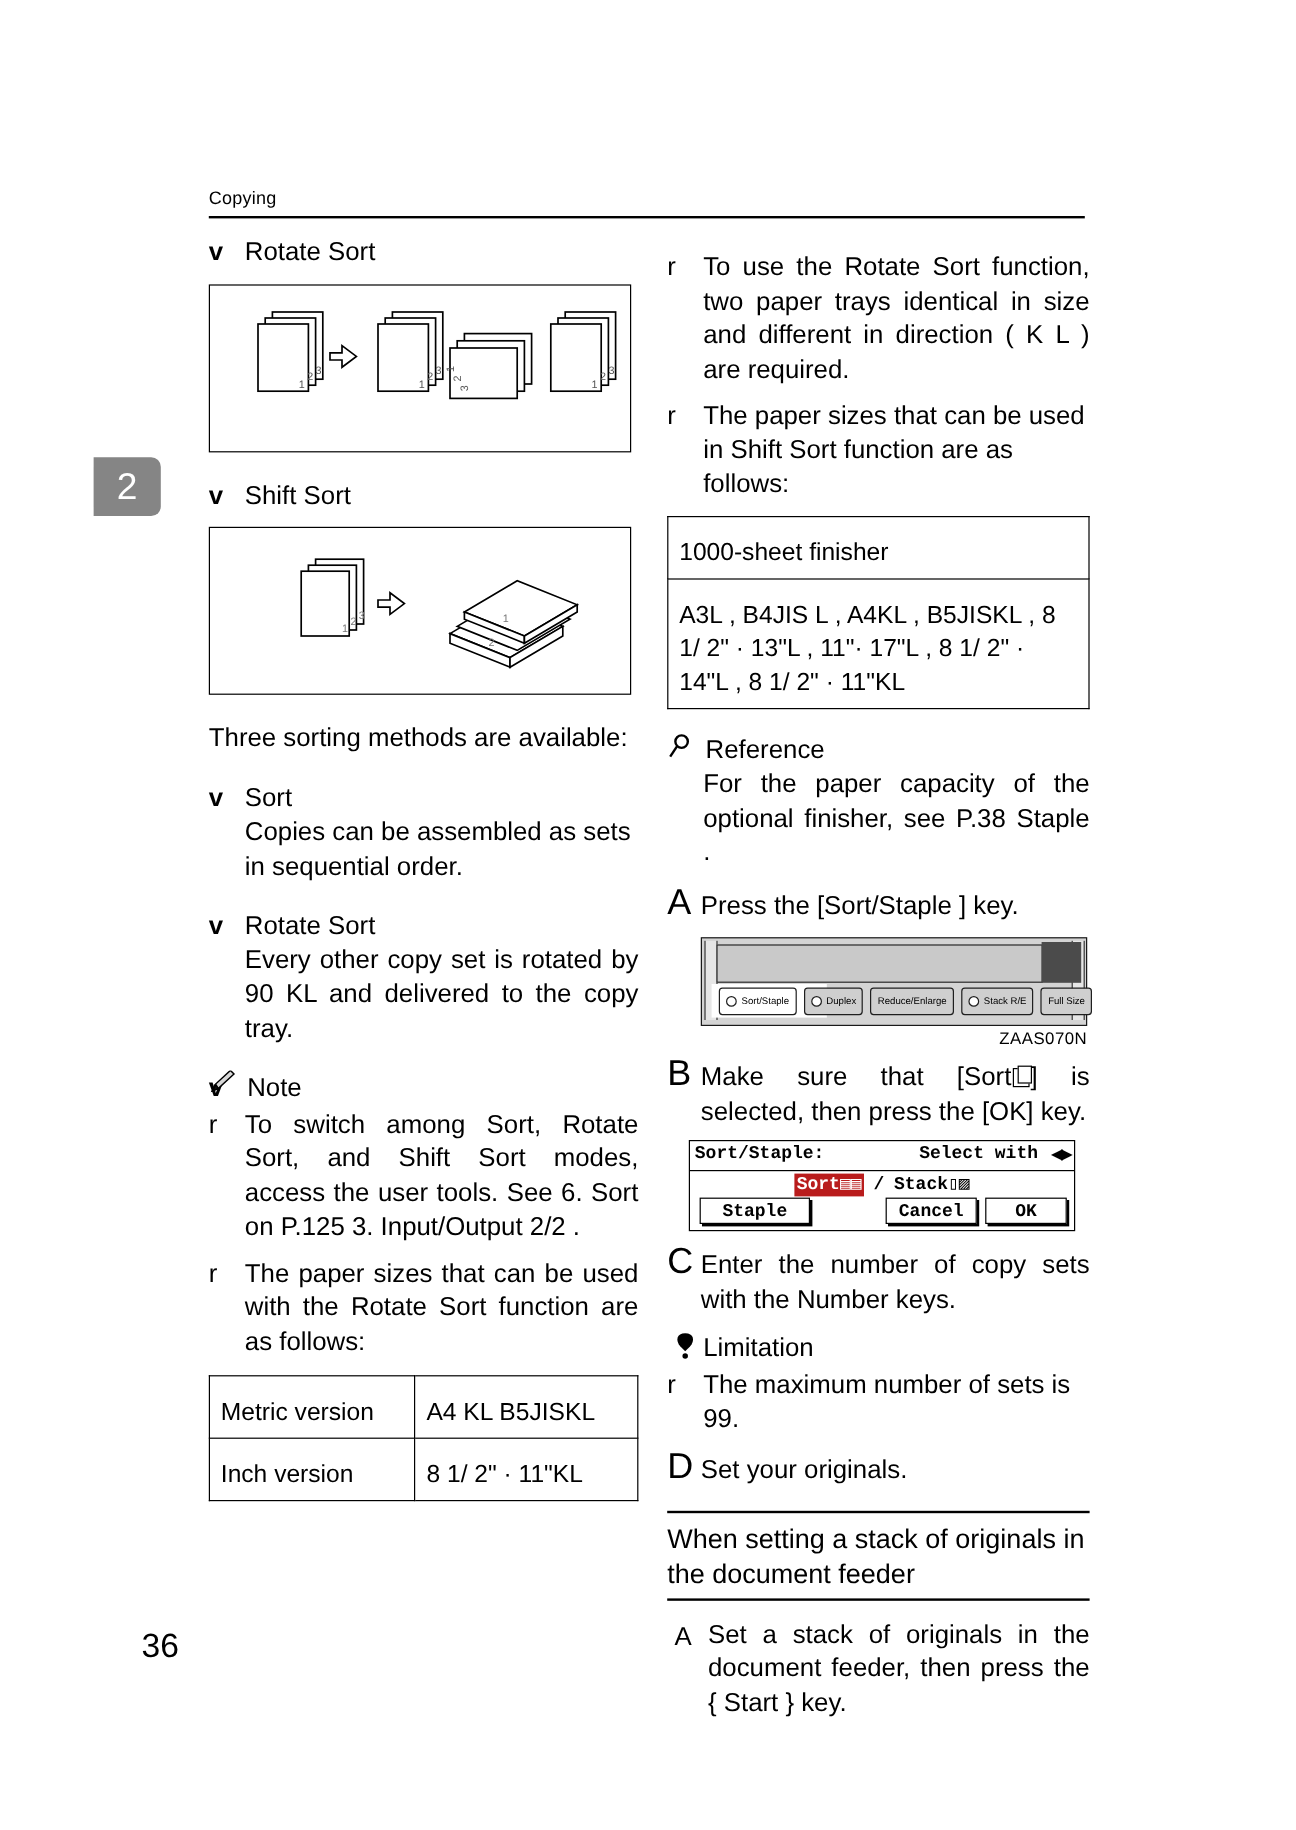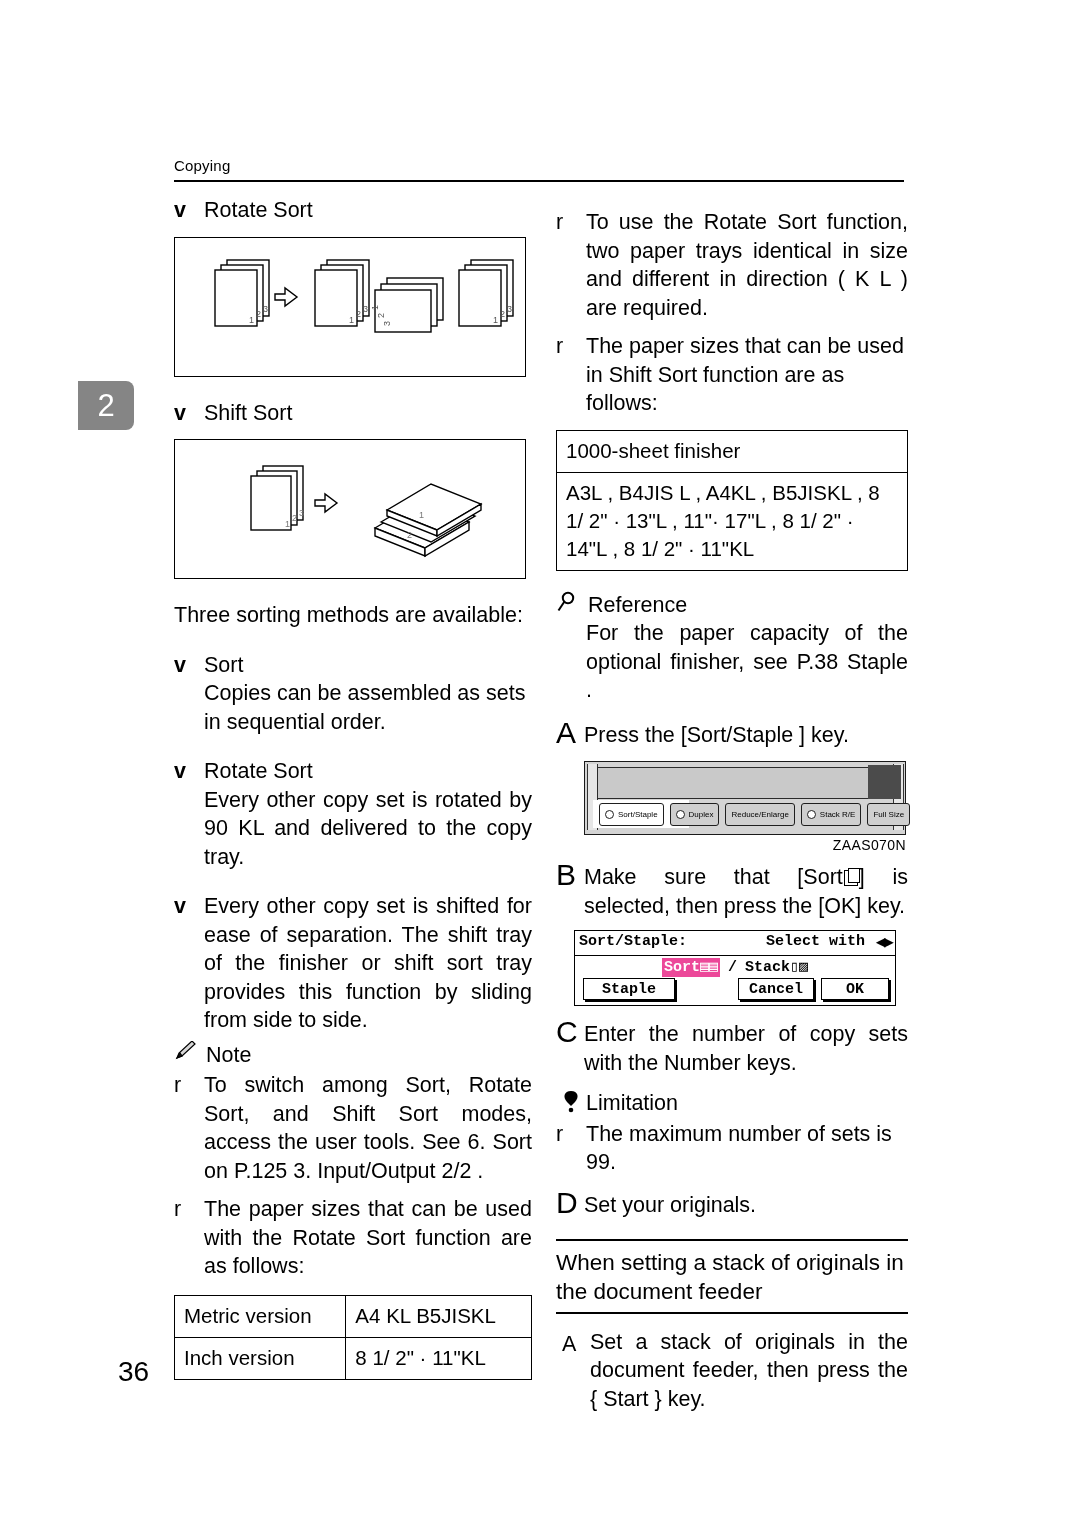--- a/index.html
+++ b/index.html
@@ -144,21 +144,21 @@
   }
 
   
   table.tbl {
     border-collapse: collapse;
     width: 100%;
     font-size: 20.5px;
   }
   table.tbl td {
     border: 1.6px solid #000;
-    padding: 6px 9px 7px 9px;
+    padding: 16px 9px 7px 9px;
     vertical-align: top;
     line-height: 28px;
   }
 
   
   .oppanel {
     position: relative;
     width: 322px;
     height: 74px;
     background: #d4d4d4;
@@ -256,21 +256,21 @@
     position: absolute; right: 2px; top: 1px;
     letter-spacing: -1px;
     font-size: 16px;
   }
   .lcd .l-mid {
     position: absolute;
     left: 0; top: 26px; right: 0;
     text-align: center;
   }
   .lcd .l-sort {
-    background: #ec4899;
+    background: #b91c1c;
     color: #fff;
     padding: 1px 2px;
   }
   .lcd .l-slash { padding: 0 8px; }
   .lcd .l-btns {
     position: absolute;
     left: 0; right: 0; bottom: 3px;
     height: 24px;
   }
   .lcd .lb {
@@ -419,21 +419,20 @@
 
     <div class="vhead" style="margin-top:21px;">
       <span class="mk">v</span>
       <span>Rotate Sort</span>
     </div>
     <div class="para indent">Every other copy set is rotated by 90 KL and delivered to the copy tray.</div>
 
     <div class="vhead" style="margin-top:21px;">
       <span class="mk">v</span>
     </div>
-    <div class="para indent">Every other copy set is shifted for ease of separation. The shift tray of the finisher or shift sort tray provides this function by sliding from side to side.</div>
 
     <div class="symhead" style="margin-top:6px;">
       <span class="sym">
         <svg width="26" height="22" viewBox="0 0 26 22">
           <g stroke="#000" stroke-width="1.2" fill="#d8d8d8">
             <path d="M3 17 l5 -2 l13 -12 l-3 -3 l-13 12 z"></path>
             <path d="M3 17 l5 -2 l-2 -3 z" fill="#111"></path>
           </g>
         </svg>
       </span>

